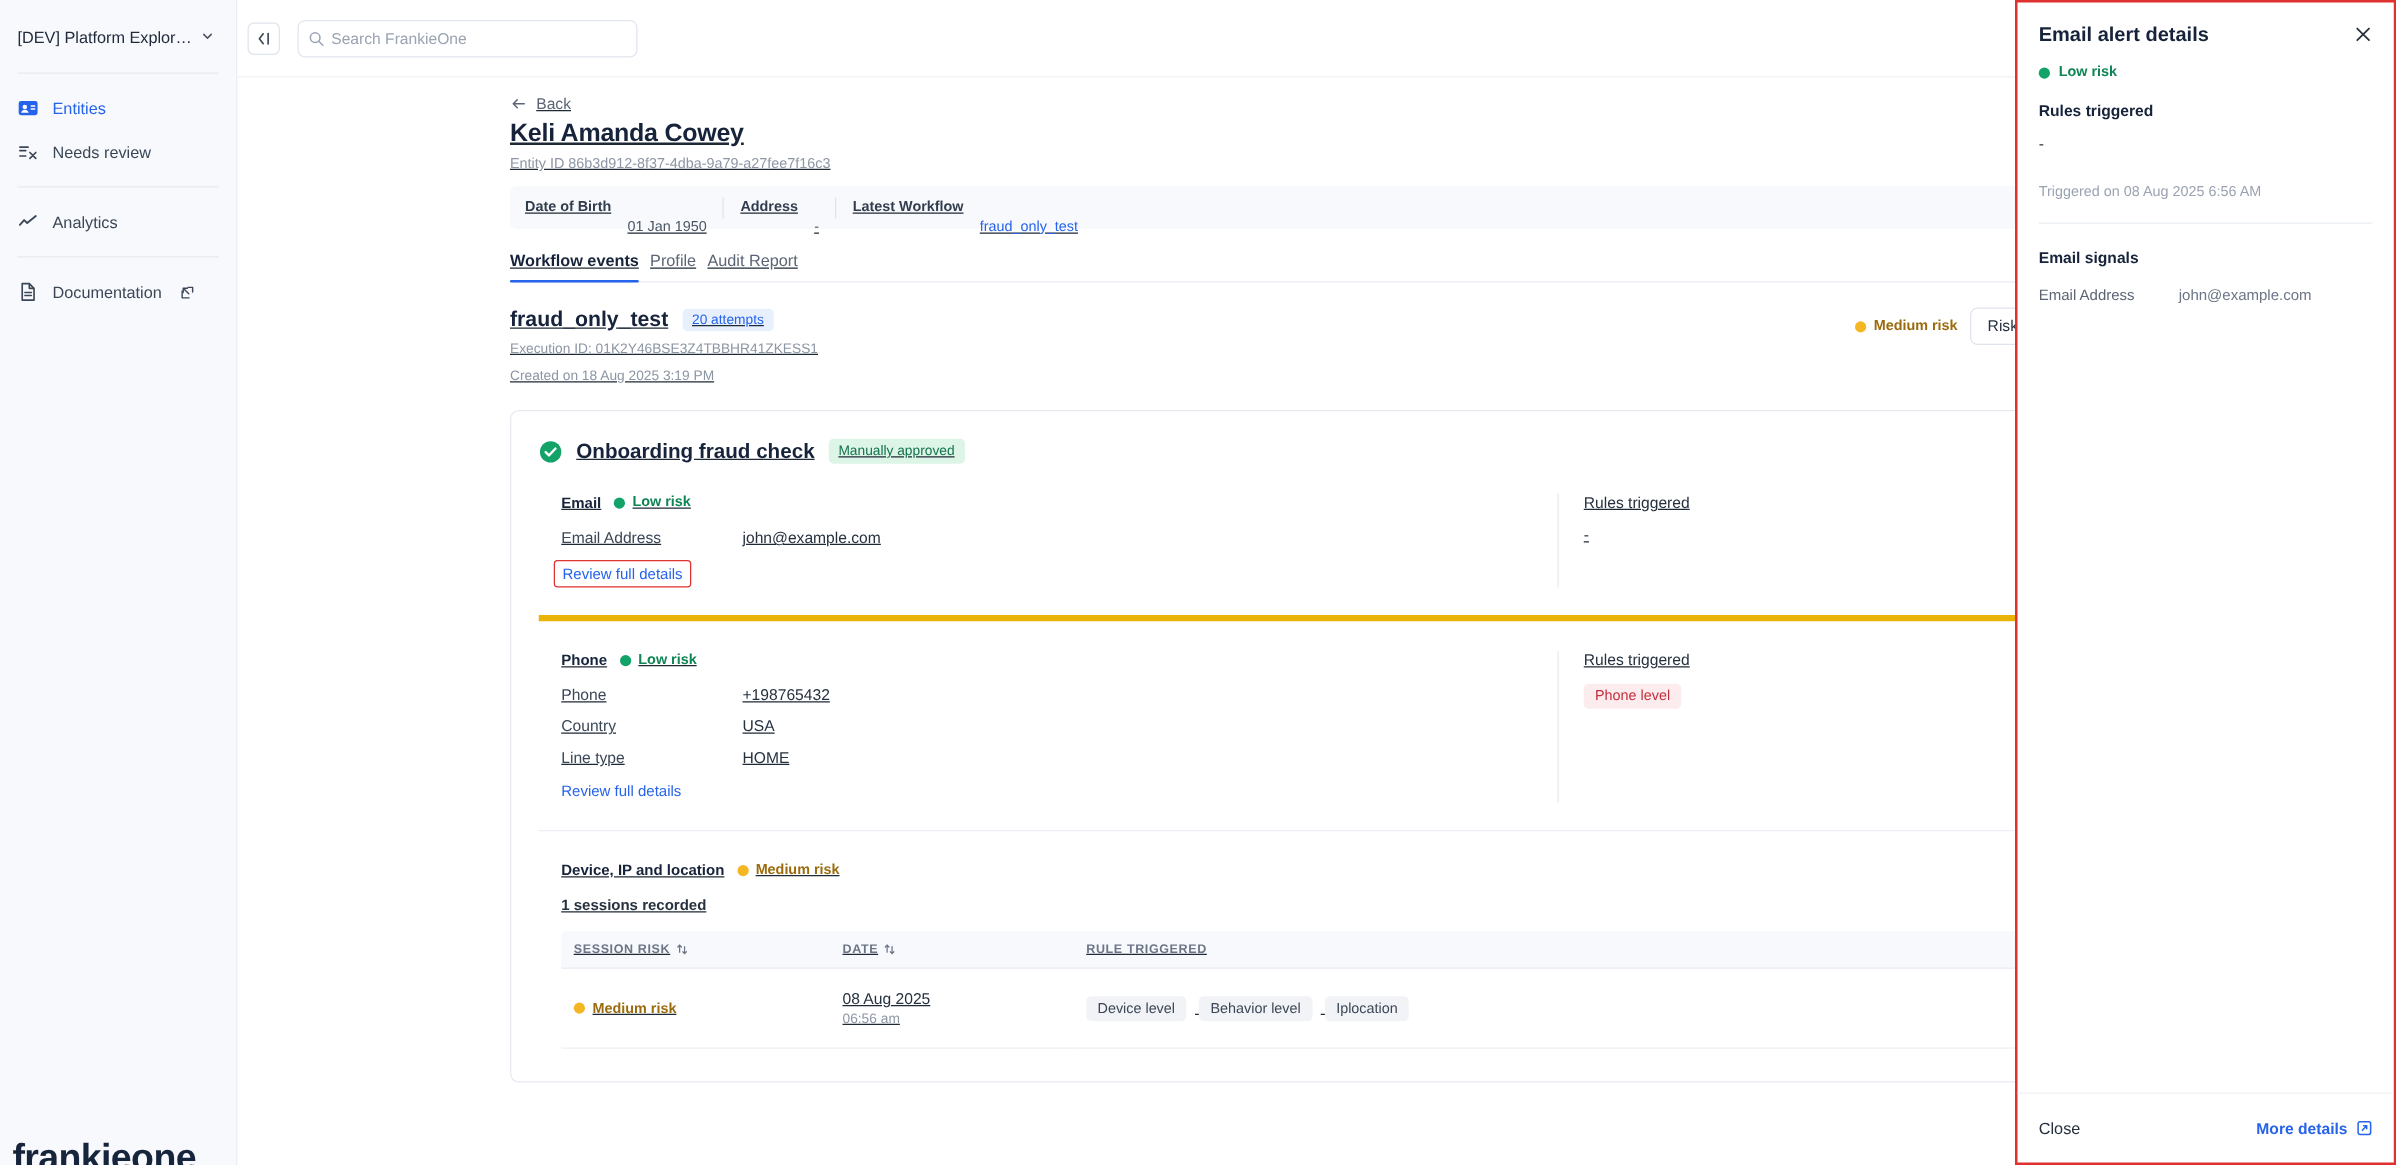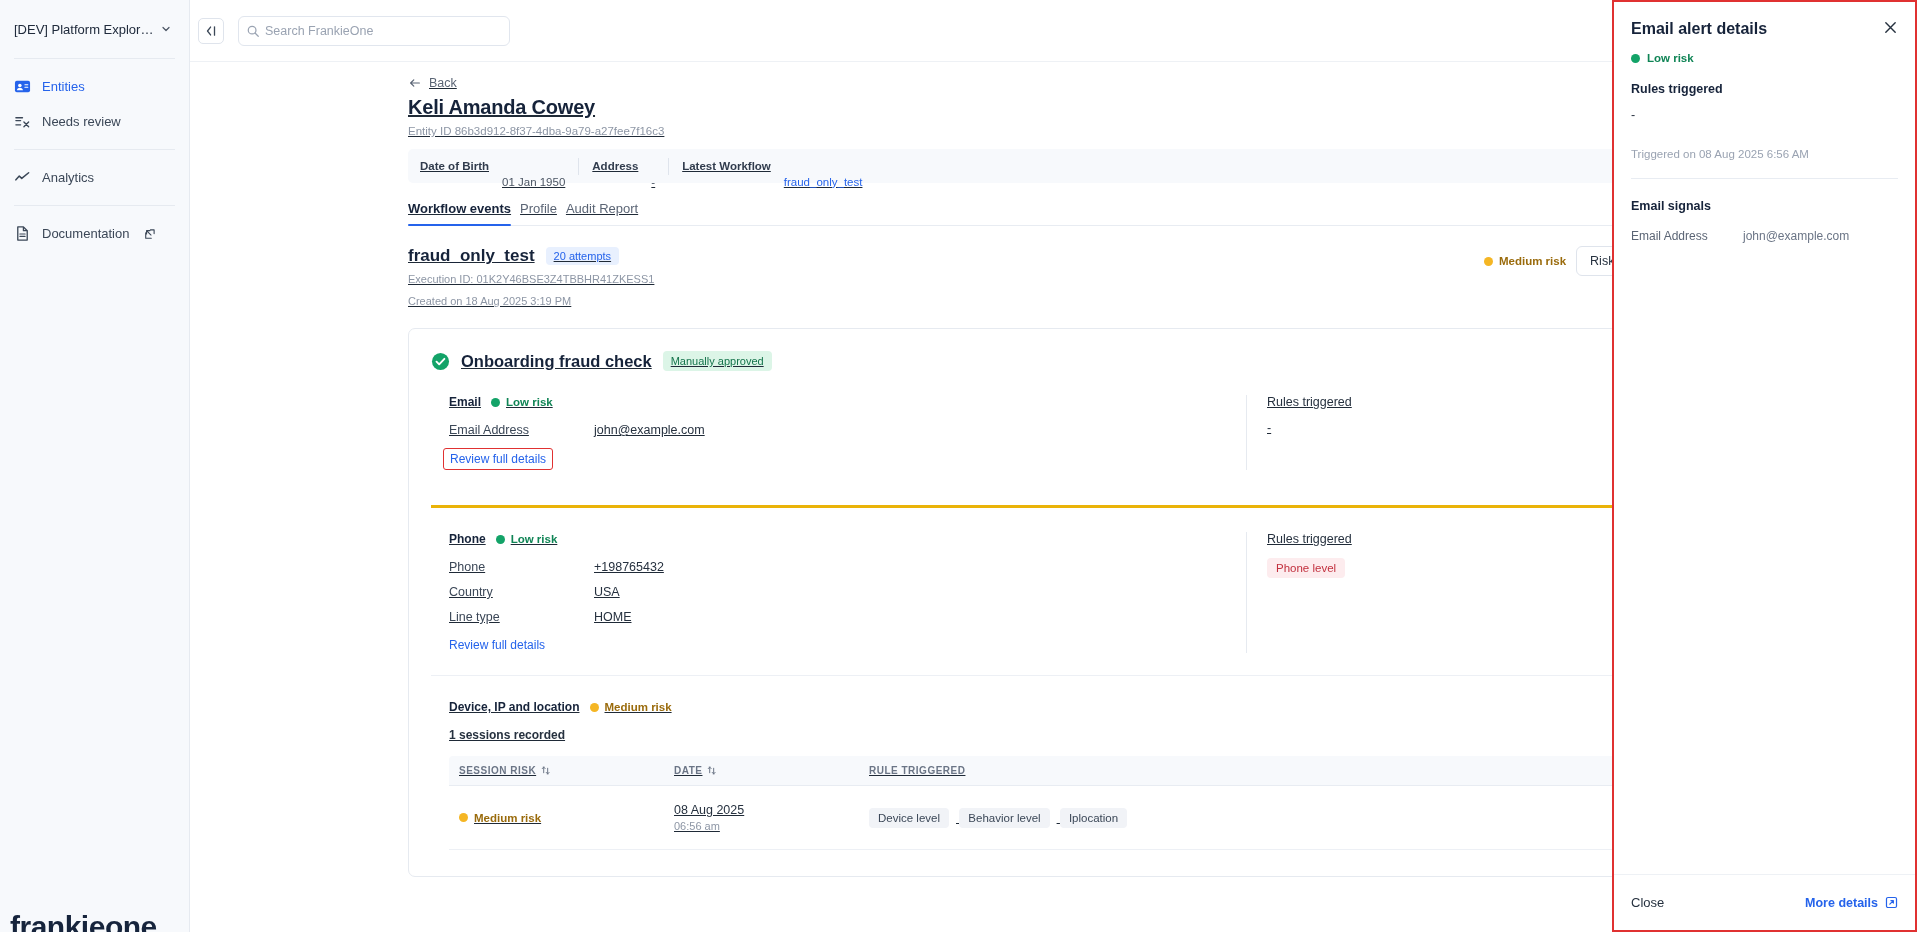--- a/index.html
+++ b/index.html
@@ -167,21 +167,21 @@
   .approved-chip {
     background: #dcf5e7; color: #14734b; font-size: 11px;
     border-radius: 4px; padding: 4px 8px;
   }
   .resolve-link {
     position: absolute; right: 0; top: 2px; color: #2563eb;
     font-size: 12.5px; font-weight: 600; cursor: pointer;
   }
 
   .section { display: flex; padding: 24px 0 0; position: relative; }
-  .section + .section { border-top: 3px solid #eab308; margin-top: 35px; }
+  .section + .section { border-top: 5px solid #eab308; margin-top: 22px; }
   .sec-left { width: 815px; flex: 0 0 815px; padding-left: 18px; }
   .sec-right { flex: 1 1 auto; padding-left: 20px; border-left: 1px solid #e6eaf0; }
   .sec-title-row { display: flex; align-items: center; gap: 10px; margin-bottom: 14px; }
   .sec-title { font-size: 12px; font-weight: 700; color: #16233a; }
   .kv { display: flex; font-size: 12.5px; margin-bottom: 11px; }
   .kv-k { width: 145px; flex: 0 0 145px; color: #3b4757; }
   .kv-v { color: #26313f; }
   .review-link { color: #2563eb; font-size: 12px; cursor: pointer; display:inline-block; }
   .review-link.boxed {
     border: 1.6px solid #e03131; border-radius: 3px; padding: 3px 6px; margin-left: -6px;

